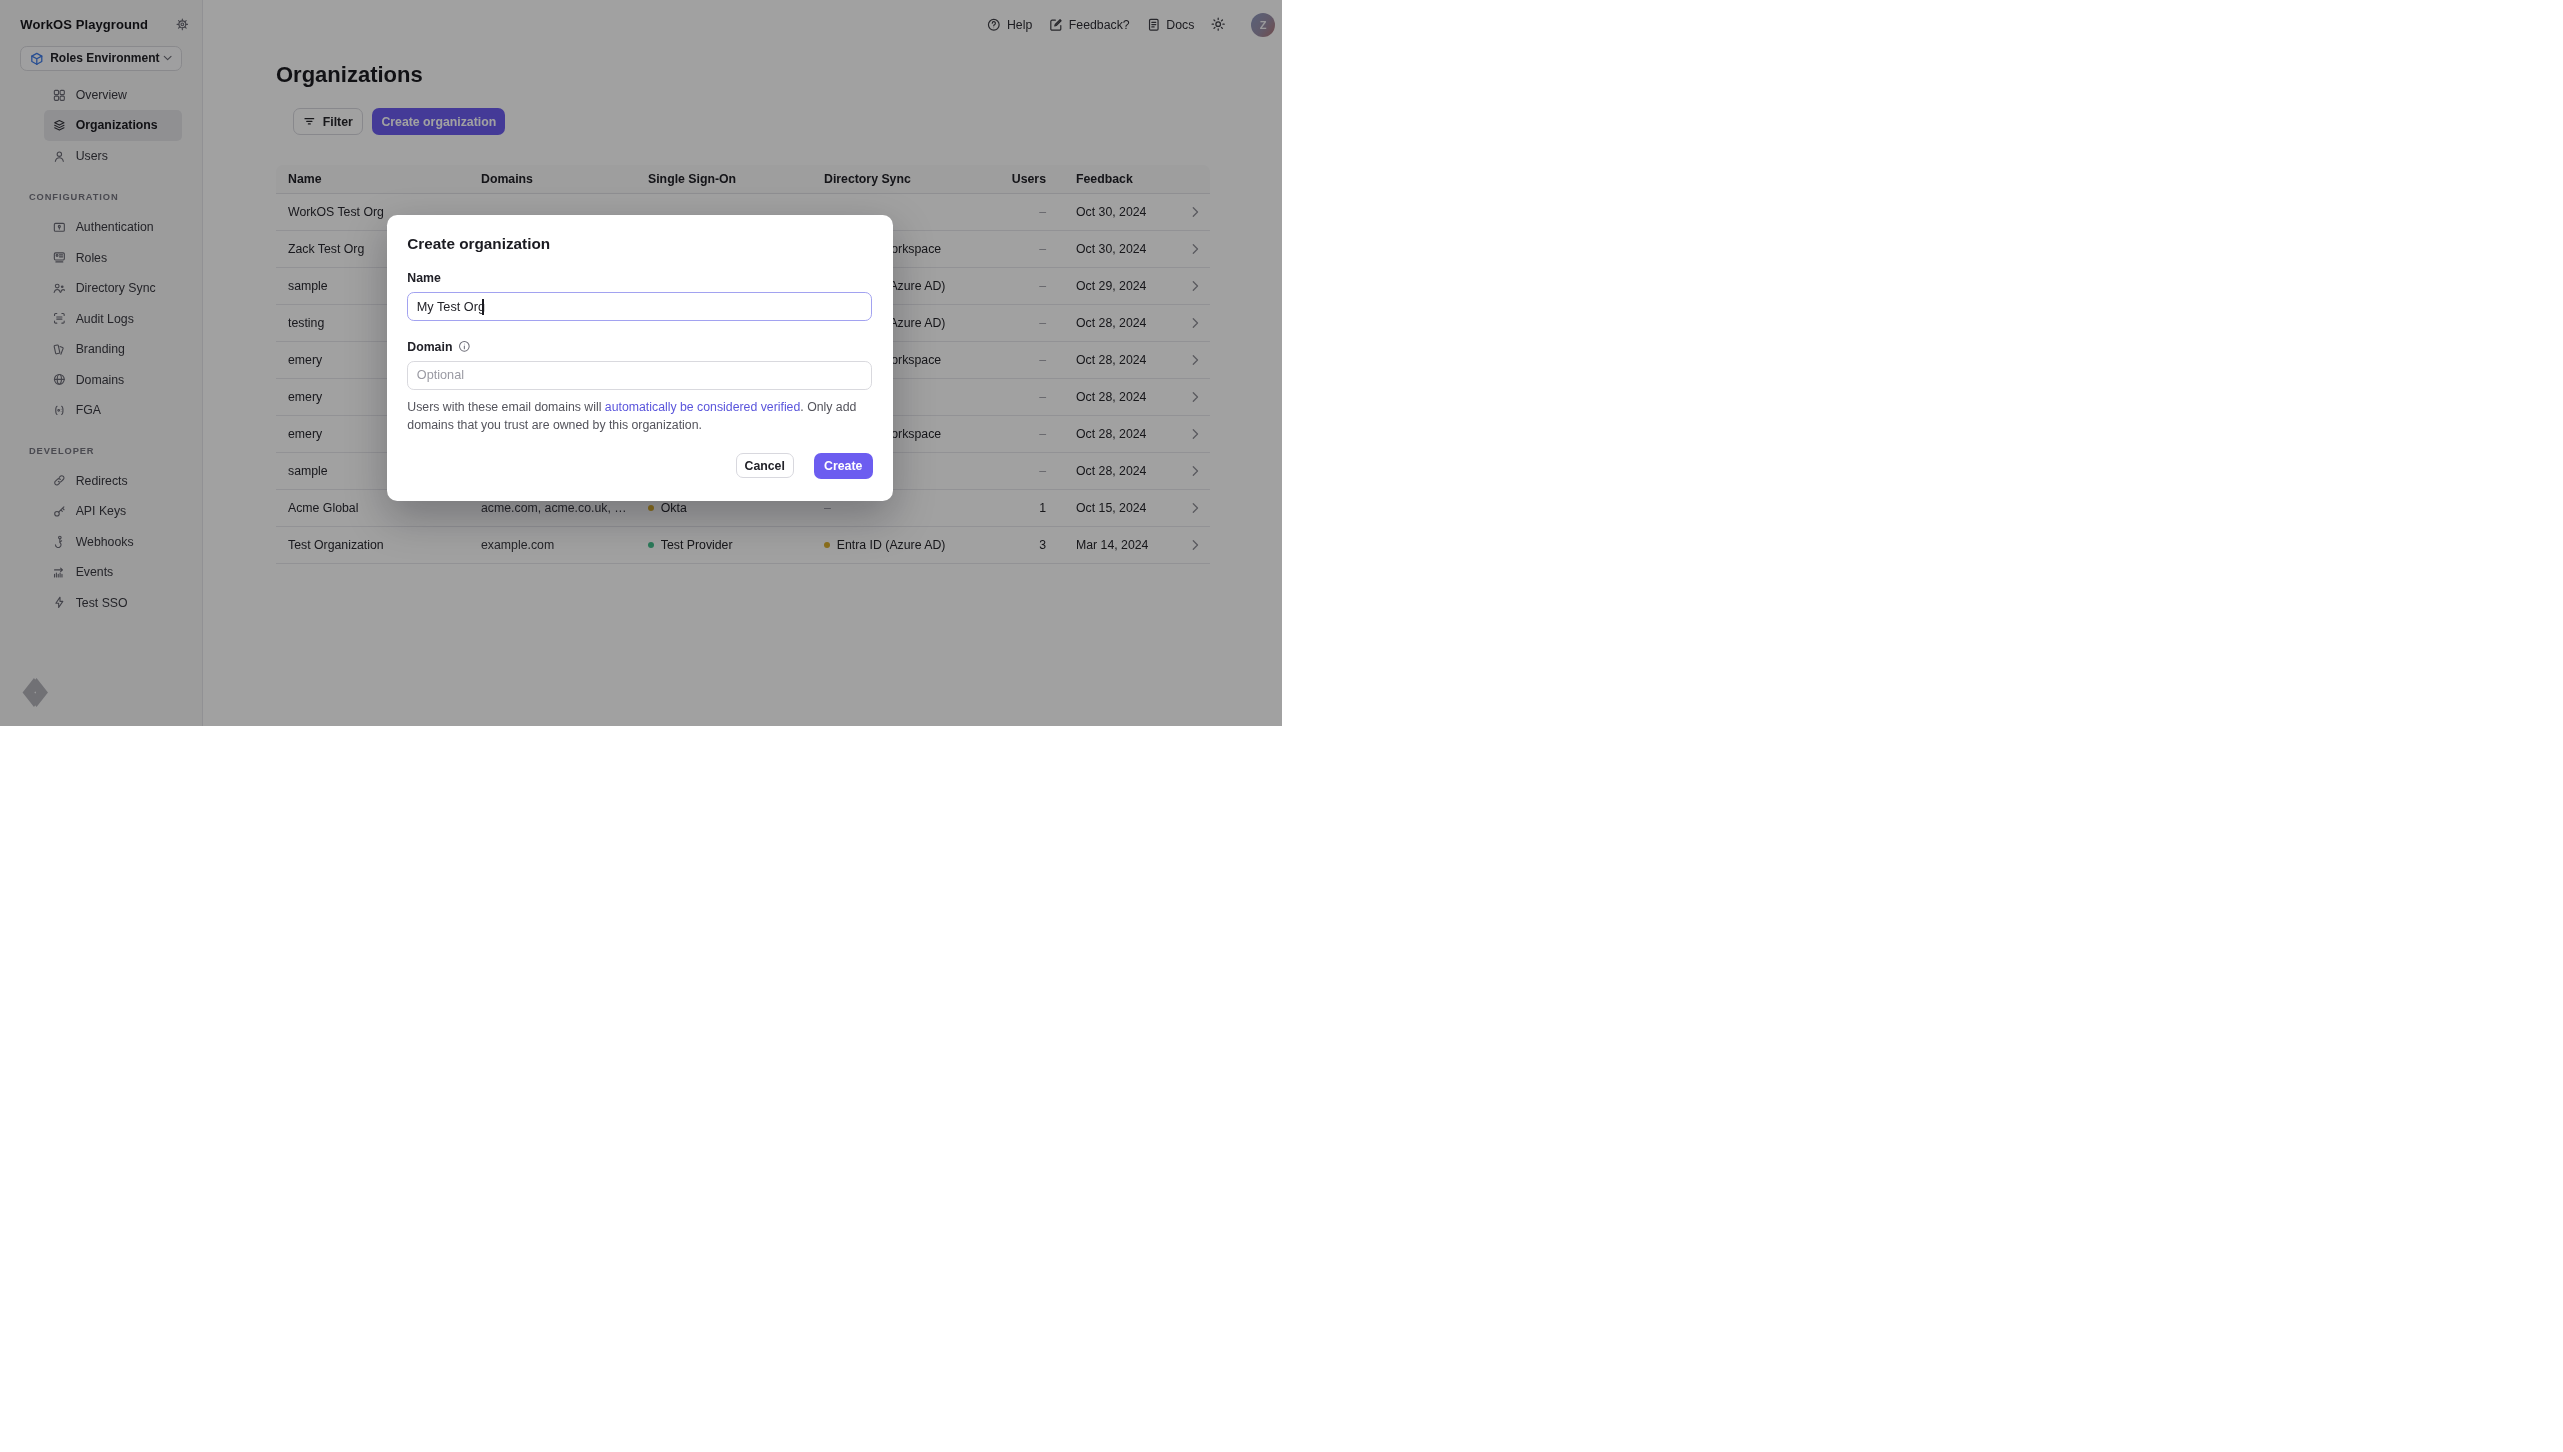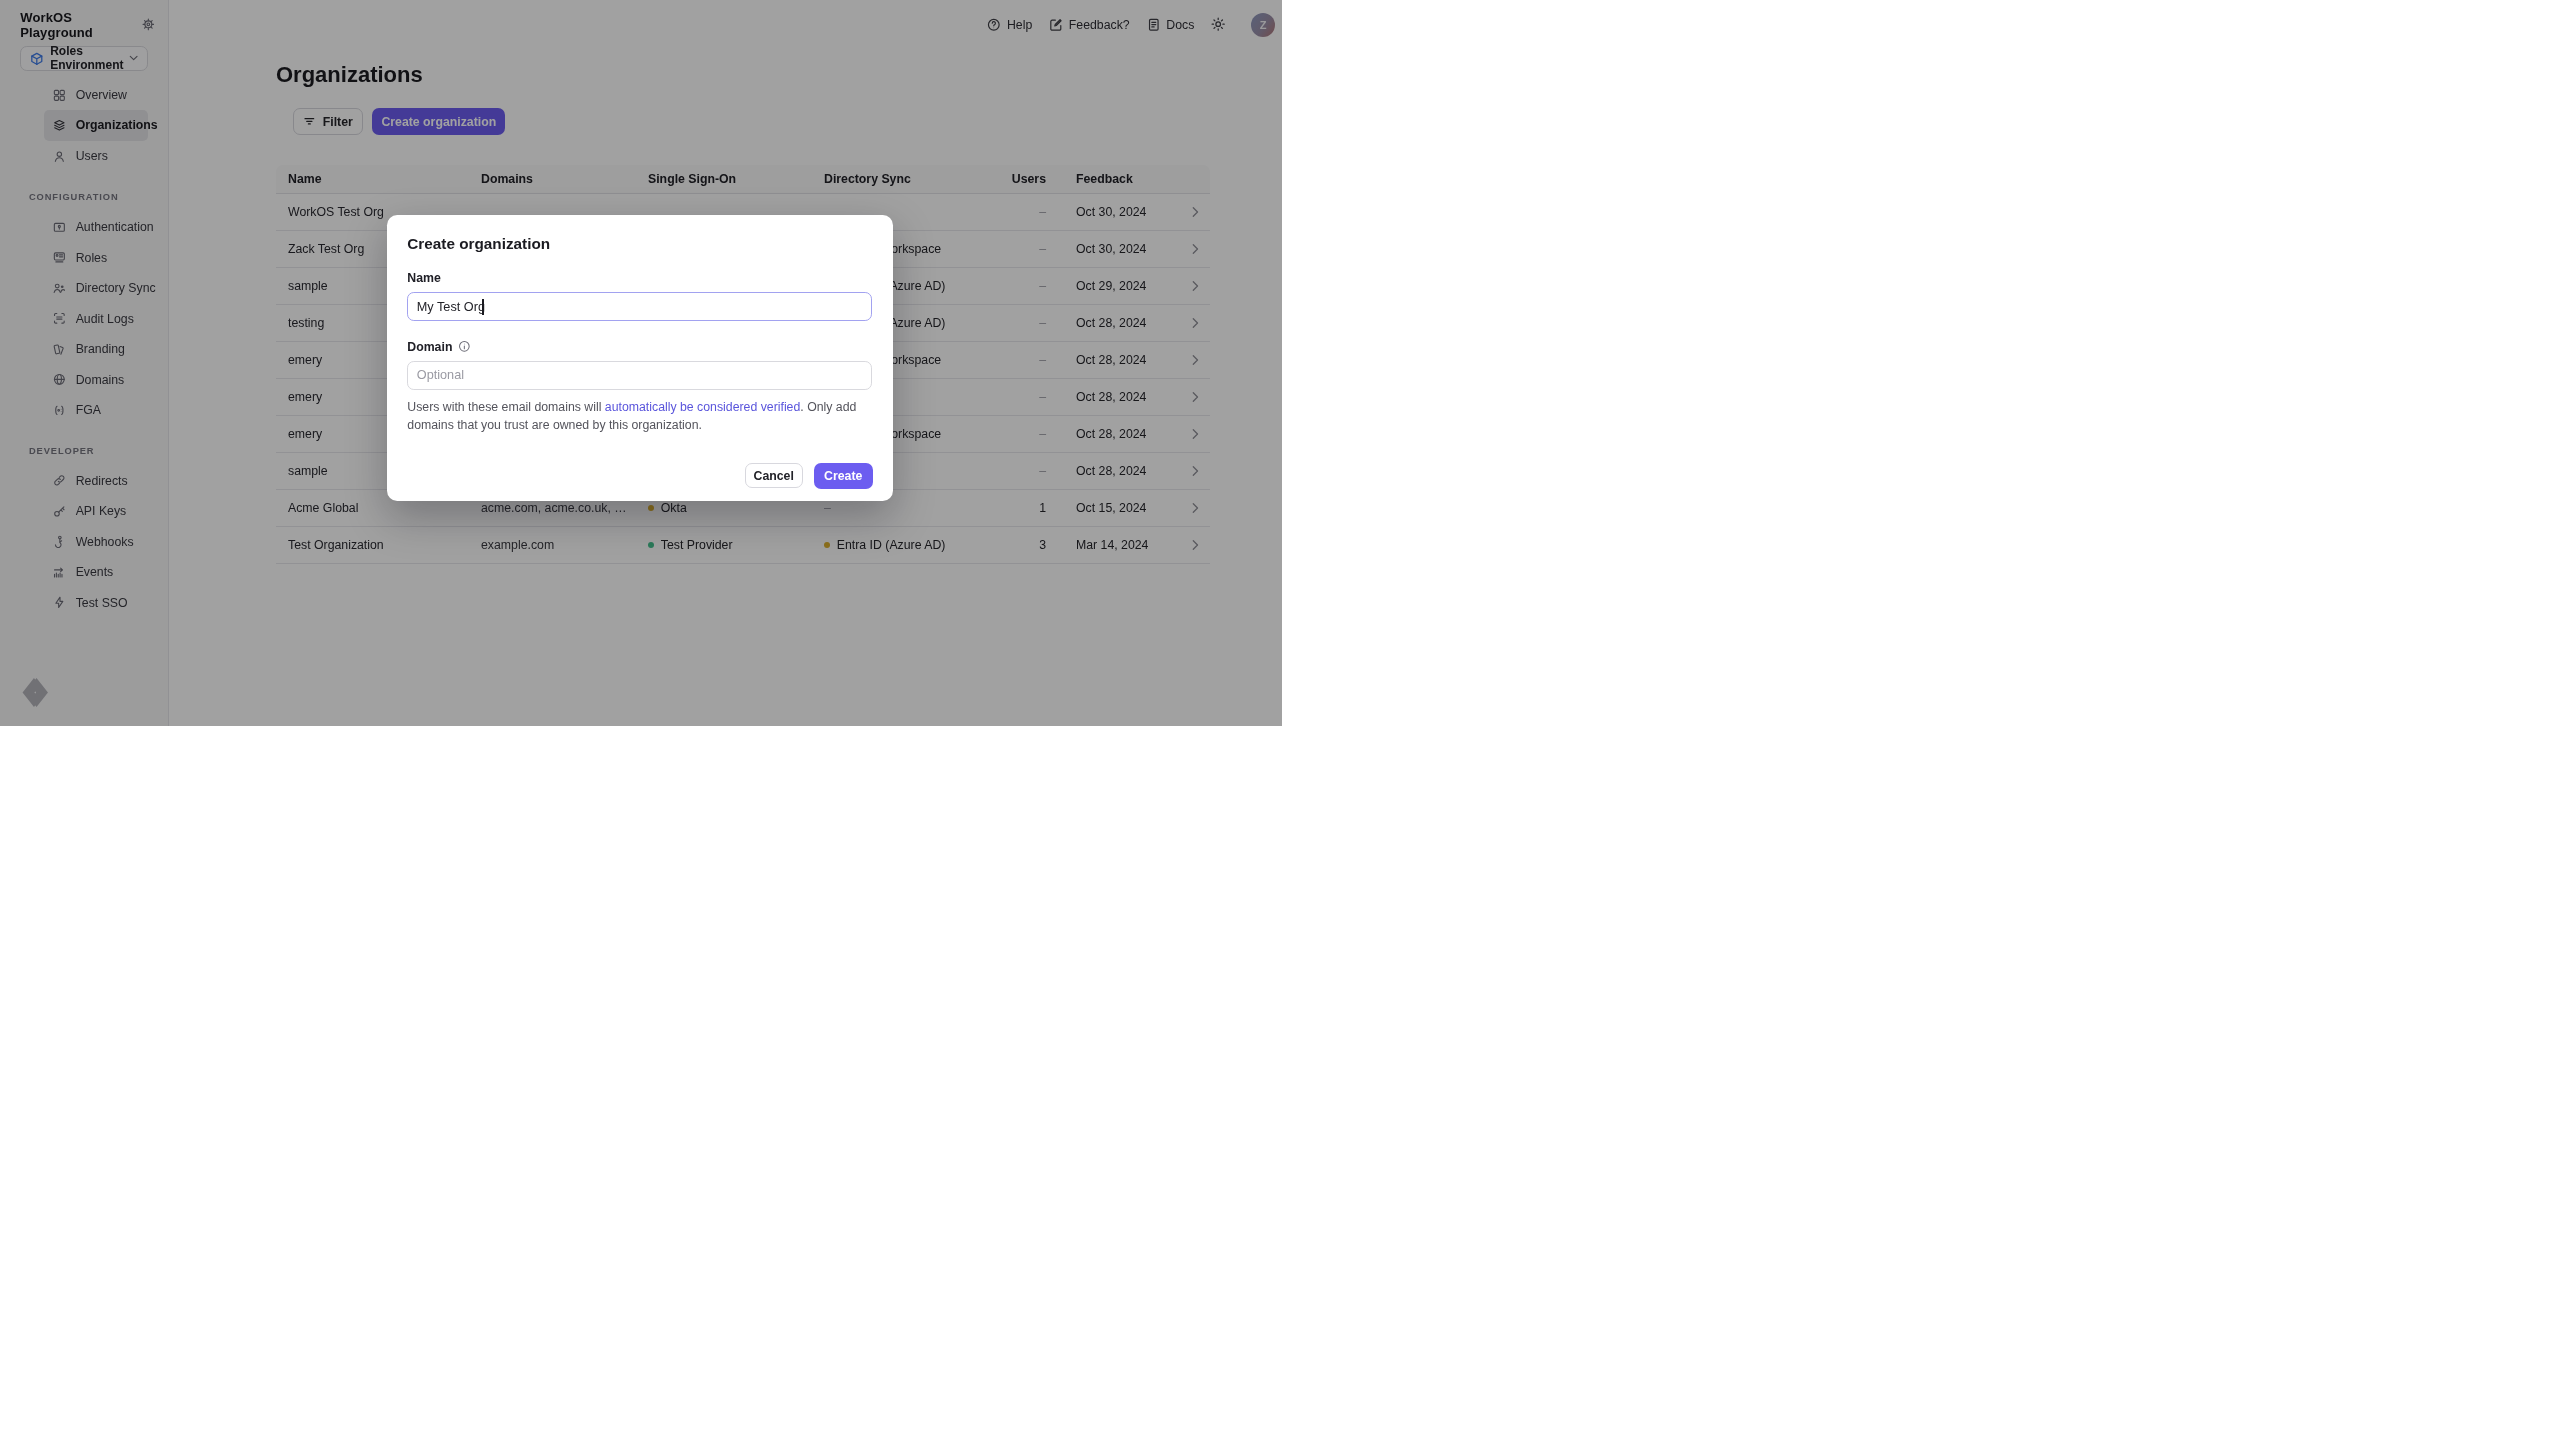--- a/index.html
+++ b/index.html
@@ -2,21 +2,21 @@
 <html style="font-size:13.6px"><head>
 <meta charset="utf-8">
 <style>
   * { margin:0; padding:0; box-sizing:border-box; }
   html,body { width:1282px; height:726px; overflow:hidden; }
   body { font-family:"Liberation Sans","DejaVu Sans",sans-serif; background:#fff; color:#26262c; position:relative; }
   svg { display:block; }
   .ic { stroke:#6b6b75; stroke-width:1.3; fill:none; stroke-linecap:round; stroke-linejoin:round; }
 
   
-  .sidebar { position:absolute; left:0; top:0; width:169px; height:726px; background:#f7f7f8; border-right:0.8px solid #e6e6ea; padding:13.6px 0 0 0; }
+  .sidebar { position:absolute; left:0; top:0; width:203px; height:726px; background:#f7f7f8; border-right:0.8px solid #e6e6ea; padding:13.6px 0 0 0; }
   .brand-row { display:flex; align-items:center; justify-content:space-between; height:22px; margin:0 13.6px 0 20.3px; }
   .brand { font-size:13px; font-weight:700; color:#18181d; letter-spacing:0.1px; }
   .env-select { margin:10.2px 20.3px 0 20.3px; height:25.4px; background:#fcfcfd; border:0.8px solid #d9d9de; border-radius:6.8px; display:flex; align-items:center; padding:0 8.5px; cursor:pointer; }
   .env-select .lbl { font-size:12px; font-weight:600; color:#232329; margin-left:6.8px; flex:1; }
   .nav { margin-top:8.5px;margin-left:24px; }
   .nav-item { height:30.5px; margin:0 20.3px; display:flex; align-items:center; gap:10.2px; font-size:12.3px; color:#3a3a41; border-radius:5.1px; padding:0 8.5px; margin-left:20.3px; margin-right:20.3px; cursor:pointer; }
   .nav-item .nlbl { white-space:nowrap; }
   .nav-item.active { background:#e4e4e8; font-weight:700; color:#1b1b21; }
   .sec-head { font-size:9.3px; font-weight:600; letter-spacing:0.9px; color:#75757f; margin:20.3px 20.3px 2.5px 29px; height:12px; line-height:12px; }
   .sec-head.dev { margin-top:19.5px; margin-bottom:6px; }
@@ -64,21 +64,21 @@
   .modal-title { font-size:15.3px; font-weight:700; color:#1b1b21; }
   .field-label { margin-top:18px; font-size:12.3px; font-weight:700; color:#202027; display:flex; align-items:center; gap:6px; height:14.4px; }
   .name-field { position:relative; margin-top:6.8px; }
   .name-field input { width:465px; height:29px; border:1.7px solid #a2a2f0; border-radius:6.8px; padding:0 8.5px; font-size:12.7px; font-family:inherit; color:#232329; outline:none; }
   .caret { position:absolute; left:75px; top:6.8px; width:1.3px; height:15.3px; background:#1b1b21; }
   .domain-field { margin-top:6.8px; }
   .domain-field input { width:465px; height:29px; border:0.8px solid #d9d9de; border-radius:6.8px; padding:0 8.5px; font-size:12.7px; font-family:inherit; color:#232329; outline:none; }
   .domain-field input::placeholder { color:#9a9aa3; }
   .helper { margin-top:8.5px; font-size:12.3px; line-height:18px; color:#54545c; width:465px; }
   .helper .link { color:#5a55dc; cursor:pointer; }
-  .modal-actions { position:absolute; right:20.3px; bottom:12px; display:flex; gap:11px; }
+  .modal-actions { position:absolute; right:20.3px; bottom:22px; display:flex; gap:20px; }
   .btn-cancel { width:58px; height:25.4px; background:#fff; border:0.8px solid #d8d8de; color:#232329; }
   .btn-create { width:59px; height:26px; background:#6c5df0; border:none; color:#fff; }
 </style>
 </head>
 <body>
 
 <div class="sidebar">
   <div class="brand-row">
     <span class="brand">WorkOS Playground</span>
     <span>

